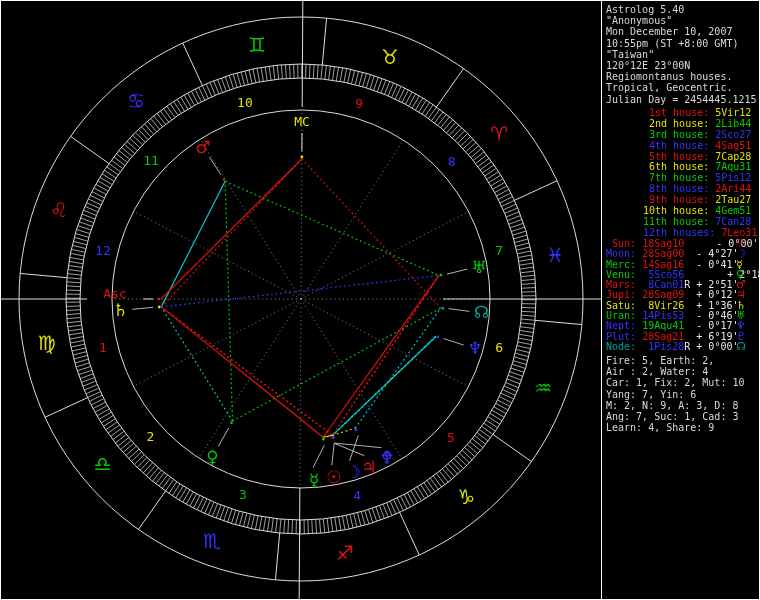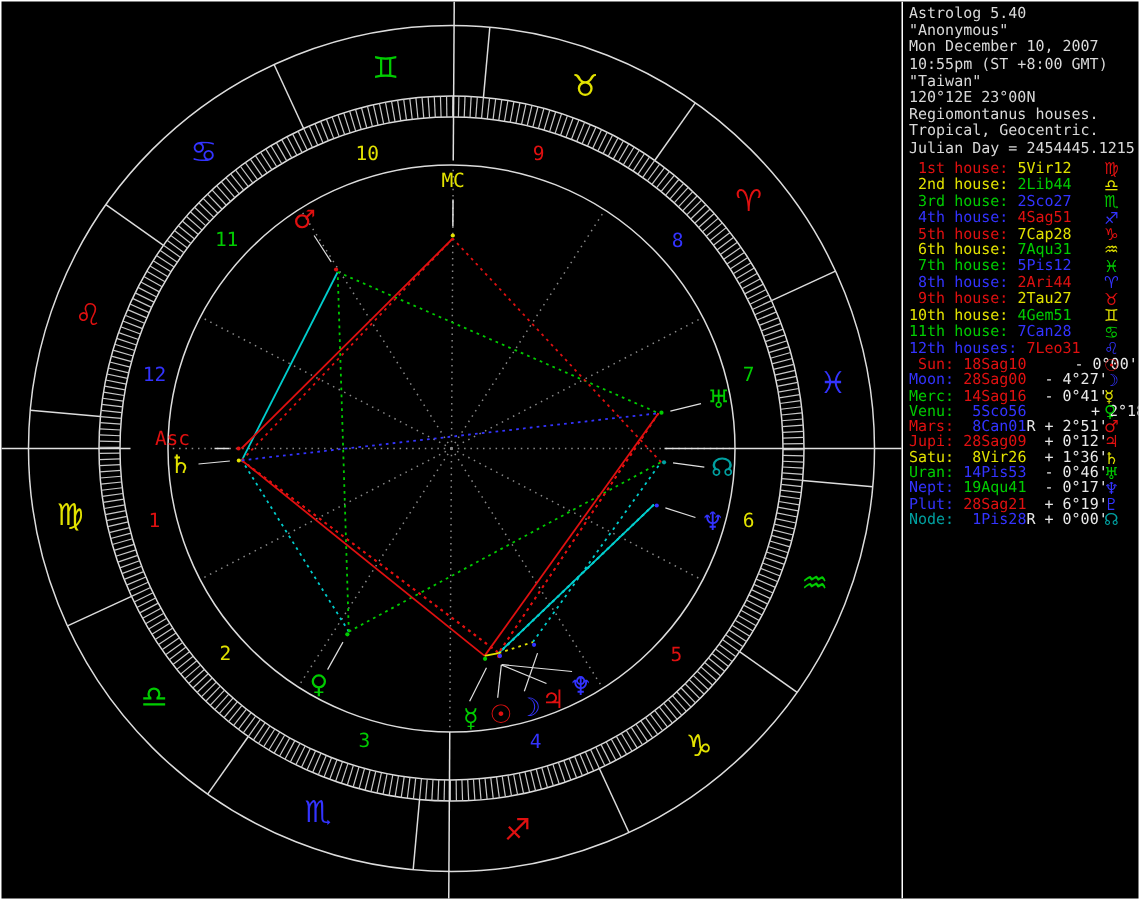--- a/index.html
+++ b/index.html
@@ -11,21 +11,21 @@
   #wheel{position:absolute;left:0;top:0;}
   #divider{position:absolute;left:600px;top:0;width:1px;height:598px;background:#fff;}
   #sidebar{position:absolute;left:605px;top:0;width:152px;height:598px;}
   .sec{position:absolute;left:0;width:152px;}
   #hdr{top:3px;}
   #houses{top:107px;}
   #planets{top:238px;}
   #stats{top:354px;}
   .ln{white-space:pre;font-size:10px;position:relative;}
   #hdr .ln{line-height:11.2px;height:11.2px;color:#d8d8d8;}
-  #houses .ln{line-height:10.9px;height:10.9px;}
+  #houses .ln{line-height:10.9px;height:10.9px;margin-left:37px;}
   #planets .ln{line-height:10.3px;height:10.3px;}
   #stats .ln{line-height:11.2px;height:11.2px;color:#d8d8d8;}
   .zg{position:absolute;left:130px;top:-1px;font-family:"DejaVu Sans",sans-serif;font-size:11px;line-height:11px;}
 </style>
 </head>
 <body>
 
 <div id="root">
   <svg id="wheel" width="600" height="600" viewBox="0 0 600 600">
       <circle cx="300" cy="298" r="282" stroke="#dcdcdc" fill="none"></circle>
@@ -539,14 +539,23 @@
         <div class="ln"><span style="color: rgb(0, 204, 0);">Merc:</span><span style="color: rgb(224, 16, 16);"> 14Sag16</span><span style="color: rgb(232, 232, 232);"> </span><span style="color: rgb(232, 232, 232);"> - 0°41'</span><span class="zg" style="color: rgb(226, 226, 0);">☿</span></div>
         <div class="ln"><span style="color: rgb(0, 204, 0);">Venu:</span><span style="color: rgb(51, 51, 255);">  5Sco56</span><span style="color: rgb(232, 232, 232);"> </span><span style="color: rgb(232, 232, 232); margin-left: 31px;"> + 2°18'</span><span class="zg" style="color: rgb(0, 204, 0);">♀</span></div>
         <div class="ln"><span style="color: rgb(224, 16, 16);">Mars:</span><span style="color: rgb(51, 51, 255);">  8Can01</span><span style="color: rgb(232, 232, 232);">R</span><span style="color: rgb(232, 232, 232);"> + 2°51'</span><span class="zg" style="color: rgb(224, 16, 16);">♂</span></div>
         <div class="ln"><span style="color: rgb(224, 16, 16);">Jupi:</span><span style="color: rgb(224, 16, 16);"> 28Sag09</span><span style="color: rgb(232, 232, 232);"> </span><span style="color: rgb(232, 232, 232);"> + 0°12'</span><span class="zg" style="color: rgb(224, 16, 16);">♃</span></div>
         <div class="ln"><span style="color: rgb(226, 226, 0);">Satu:</span><span style="color: rgb(226, 226, 0);">  8Vir26</span><span style="color: rgb(232, 232, 232);"> </span><span style="color: rgb(232, 232, 232);"> + 1°36'</span><span class="zg" style="color: rgb(226, 226, 0);">♄</span></div>
         <div class="ln"><span style="color: rgb(0, 204, 0);">Uran:</span><span style="color: rgb(51, 51, 255);"> 14Pis53</span><span style="color: rgb(232, 232, 232);"> </span><span style="color: rgb(232, 232, 232);"> - 0°46'</span><span class="zg" style="color: rgb(0, 204, 0);">♅</span></div>
         <div class="ln"><span style="color: rgb(51, 51, 255);">Nept:</span><span style="color: rgb(0, 204, 0);"> 19Aqu41</span><span style="color: rgb(232, 232, 232);"> </span><span style="color: rgb(232, 232, 232);"> - 0°17'</span><span class="zg" style="color: rgb(51, 51, 255);">♆</span></div>
         <div class="ln"><span style="color: rgb(51, 51, 255);">Plut:</span><span style="color: rgb(224, 16, 16);"> 28Sag21</span><span style="color: rgb(232, 232, 232);"> </span><span style="color: rgb(232, 232, 232);"> + 6°19'</span><span class="zg" style="color: rgb(51, 51, 255);">♇</span></div>
         <div class="ln"><span style="color: rgb(0, 160, 160);">Node:</span><span style="color: rgb(51, 51, 255);">  1Pis28</span><span style="color: rgb(232, 232, 232);">R</span><span style="color: rgb(232, 232, 232);"> + 0°00'</span><span class="zg" style="color: rgb(0, 160, 160);">☊</span></div>
       </div>
+    <div id="stats" class="sec">
+        <div class="ln">Fire: 5, Earth: 2,</div>
+        <div class="ln">Air : 2, Water: 4</div>
+        <div class="ln">Car: 1, Fix: 2, Mut: 10</div>
+        <div class="ln">Yang: 7, Yin: 6</div>
+        <div class="ln">M: 2, N: 9, A: 3, D: 8</div>
+        <div class="ln">Ang: 7, Suc: 1, Cad: 3</div>
+        <div class="ln">Learn: 4, Share: 9</div>
+      </div>
   </div>
 </div>
 
 </body></html>

